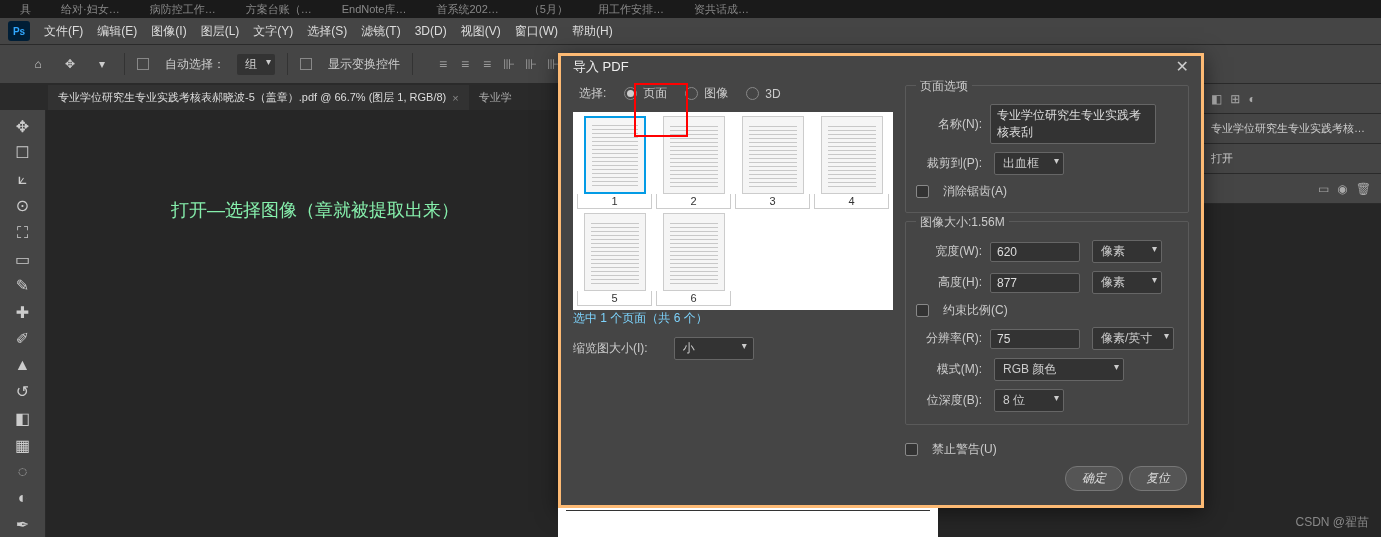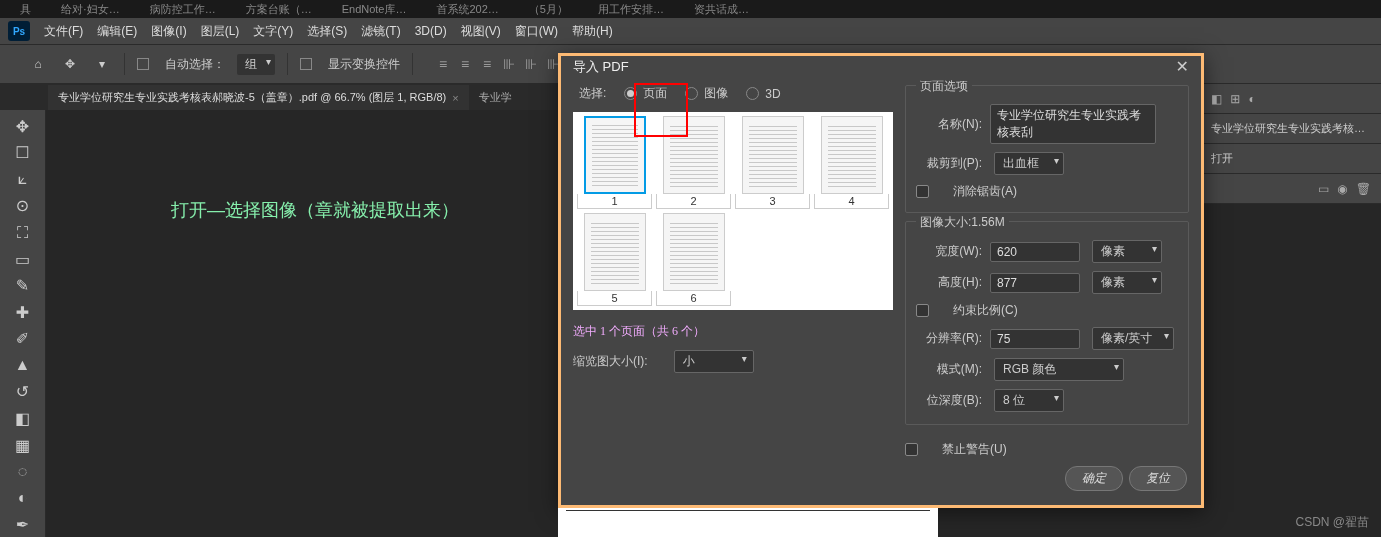--- a/index.html
+++ b/index.html
@@ -54,36 +54,36 @@
 .radio { display: flex; align-items: center; gap: 6px; }
 .radio-circle { width: 13px; height: 13px; border-radius: 50%; border: 1px solid #888; display: flex; align-items: center; justify-content: center; }
 .radio-circle.checked::after { content: ""; width: 7px; height: 7px; border-radius: 50%; background: #ccc; }
 .highlight-box2 { position: absolute; left: 634px; top: 83px; width: 54px; height: 54px; border: 2px solid #ff0000; pointer-events: none; }
 .thumbs-wrap { background: #fff; padding: 4px; display: grid; grid-template-columns: repeat(4, 1fr); gap: 4px; }
 .thumb { display: flex; flex-direction: column; align-items: center; }
 .thumb-img { width: 62px; height: 78px; background: #f5f5f5; border: 1px solid #ccc; position: relative; overflow: hidden; }
 .thumb-img.selected { border: 2px solid #039be5; }
 .thumb-img::before { content: ""; position: absolute; inset: 6px; background: repeating-linear-gradient(0deg, #aaa 0, #aaa 1px, transparent 1px, transparent 4px); opacity: 0.6; }
 .thumb-num { background: #fff; color: #333; font-size: 11px; padding: 1px 0; width: 100%; text-align: center; border: 1px solid #ccc; border-top: none; }
-.status-row { margin-top: 13px; color: #f0abfc; font-family: Liberation Serif, serif; }
+.status-row { margin-top: 0; color: #7dd3fc; }
 .thumbsize-row { margin-top: 10px; display: flex; align-items: center; gap: 26px; }
 .select-box { background: #333; border: 1px solid #666; padding: 2px 8px; width: 80px; position: relative; border-radius: 2px; }
 .select-box::after { content: "▾"; position: absolute; right: 6px; font-size: 10px; }
 
 .dialog-right { width: 284px; display: flex; flex-direction: column; gap: 8px; justify-content: center; }
 .group { border: 1px solid #5a5a5a; border-radius: 2px; padding: 10px 10px 12px; position: relative; }
 .group-title { position: absolute; top: -8px; left: 10px; background: #454545; padding: 0 4px; color: #ccc; font-size: 12px; }
 .form-row { display: flex; align-items: center; gap: 8px; margin-top: 8px; }
 .form-row label { width: 66px; text-align: right; color: #ccc; }
 .input-field { background: #333; border: 1px solid #666; padding: 2px 6px; width: 90px; border-radius: 2px; color: #ddd; }
 .input-field.wide { width: 166px; }
 .combo { background: #333; border: 1px solid #666; padding: 2px 8px; width: 70px; position: relative; border-radius: 2px; margin-left: 4px; }
 .combo::after { content: "▾"; position: absolute; right: 4px; font-size: 10px; }
 .combo.wide { width: 130px; }
-.check-label { display: flex; align-items: center; gap: 24px; margin-top: 8px; }
+.check-label { display: flex; align-items: center; gap: 14px; margin-top: 8px; }
 .check-box { width: 13px; height: 13px; border: 1px solid #888; border-radius: 2px; background: #333; display: flex; align-items: center; justify-content: center; }
 .check-box.checked::after { content: "✓"; color: #ccc; font-size: 10px; }
 
 .dialog-buttons { display: flex; gap: 6px; justify-content: flex-end; padding: 0 14px 14px; font-style: italic; }
 .btn { background: #555; border: 1px solid #777; border-radius: 12px; padding: 3px 16px; color: #ddd; cursor: pointer; }
 
 .watermark { position: absolute; right: 12px; bottom: 6px; color: #888; font-size: 12px; }
 
 
 .doc-strip { position: absolute; left: 558px; top: 508px; width: 380px; height: 29px; background: #fff; }

